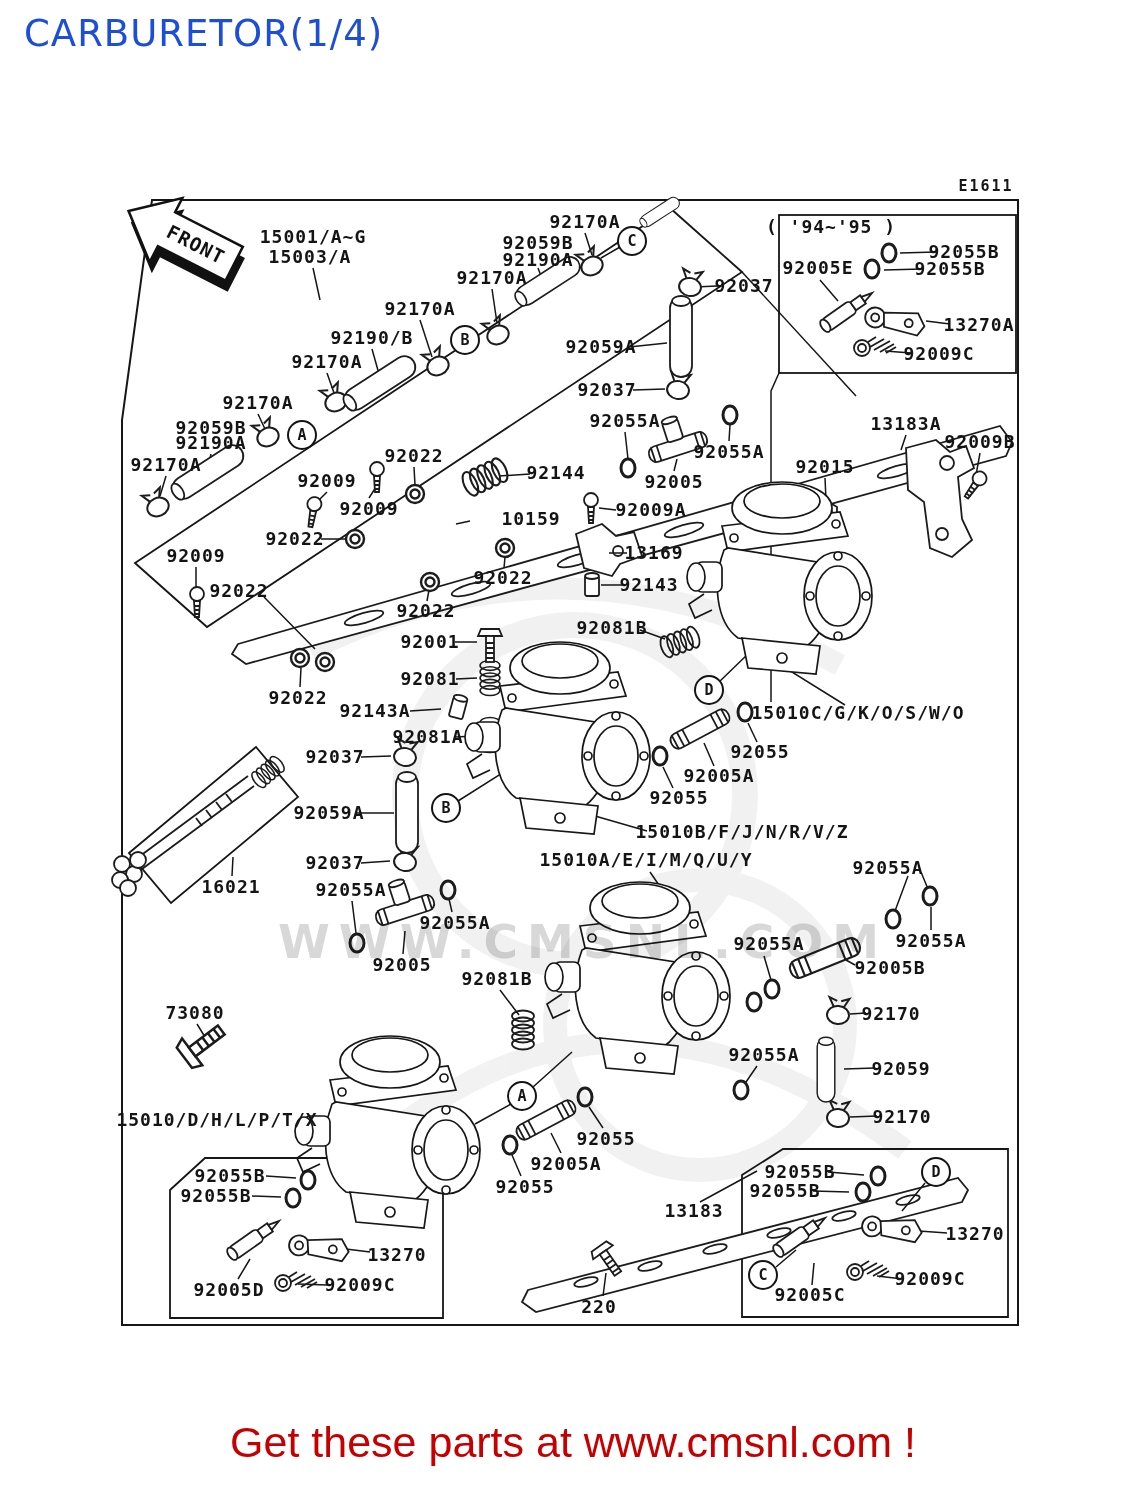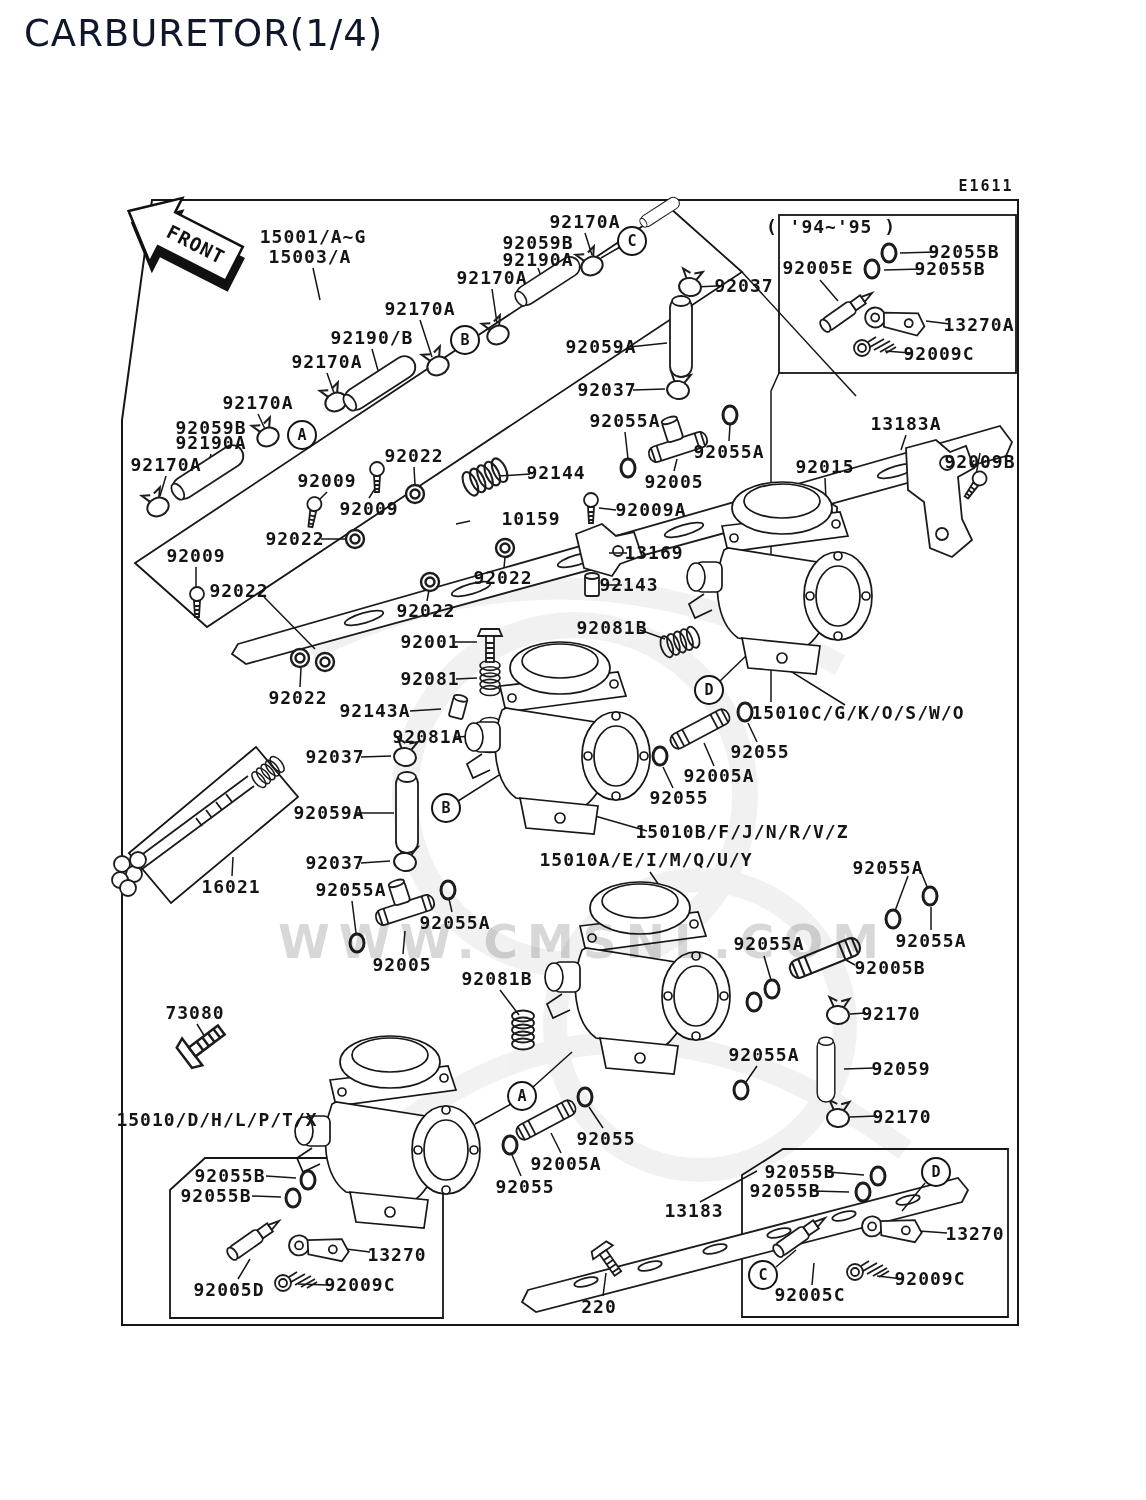--- a/index.html
+++ b/index.html
@@ -1,19 +1,19 @@
 <!DOCTYPE html>
 <html><head>
 <meta charset="utf-8">
 <style>
   html,body{margin:0;padding:0;background:#fff;}
   .stage{position:relative;width:1146px;height:1500px;background:#fff;overflow:hidden;
          font-family:"DejaVu Sans Mono",monospace;}
   .page-title{position:absolute;left:24px;top:12px;font-family:"DejaVu Sans",sans-serif;
-              font-size:37px;color:#0f172a;letter-spacing:1px;}
+              font-size:37px;color:#1d4ed8;letter-spacing:1px;}
   .diagram-code{position:absolute;transform:translate(-50%,-50%);font:700 15px "DejaVu Sans Mono",monospace;
               letter-spacing:2px;color:#161616;}
   .footer-text{position:absolute;left:0;right:0;top:1418px;text-align:center;
               font-family:"Liberation Sans",sans-serif;font-size:43px;color:#c60000;}
   svg.art{position:absolute;left:0;top:0;}
   .lbl{position:absolute;transform:translate(-50%,-50%);white-space:nowrap;z-index:5;
        font:700 18px/1.05 "DejaVu Sans Mono",monospace;letter-spacing:1px;color:#141414;}
   .conn{position:absolute;width:26px;height:26px;border:2.2px solid #141414;border-radius:50%;
         background:#fff;transform:translate(-50%,-50%);display:flex;align-items:center;
         justify-content:center;font:700 15px "DejaVu Sans Mono",monospace;color:#141414;z-index:5;}
@@ -299,36 +299,36 @@
       <div class="lbl" style="left: 372px; top: 338px;">92190/B</div>
       <div class="lbl" style="left: 601px; top: 347px;">92059A</div>
       <div class="lbl" style="left: 939px; top: 354px;">92009C</div>
       <div class="lbl" style="left: 327px; top: 362px;">92170A</div>
       <div class="lbl" style="left: 607px; top: 390px;">92037</div>
       <div class="lbl" style="left: 258px; top: 403px;">92170A</div>
       <div class="lbl" style="left: 625px; top: 421px;">92055A</div>
       <div class="lbl" style="left: 906px; top: 424px;">13183A</div>
       <div class="lbl" style="left: 211px; top: 428px;">92059B</div>
       <div class="lbl" style="left: 211px; top: 443px;">92190A</div>
-      <div class="lbl" style="left: 980px; top: 442px; margin-top: 20px;">92009B</div>
+      <div class="lbl" style="left: 980px; top: 442px;">92009B</div>
       <div class="lbl" style="left: 729px; top: 452px;">92055A</div>
       <div class="lbl" style="left: 414px; top: 456px;">92022</div>
       <div class="lbl" style="left: 166px; top: 465px;">92170A</div>
       <div class="lbl" style="left: 825px; top: 467px;">92015</div>
       <div class="lbl" style="left: 556px; top: 473px;">92144</div>
       <div class="lbl" style="left: 327px; top: 481px;">92009</div>
       <div class="lbl" style="left: 674px; top: 482px;">92005</div>
       <div class="lbl" style="left: 651px; top: 510px;">92009A</div>
       <div class="lbl" style="left: 369px; top: 509px;">92009</div>
       <div class="lbl" style="left: 531px; top: 519px;">10159</div>
       <div class="lbl" style="left: 295px; top: 539px;">92022</div>
       <div class="lbl" style="left: 654px; top: 553px;">13169</div>
       <div class="lbl" style="left: 196px; top: 556px;">92009</div>
       <div class="lbl" style="left: 503px; top: 578px;">92022</div>
-      <div class="lbl" style="left: 629px; top: 585px; text-align: center;">92143</div>
+      <div class="lbl" style="left: 649px; top: 585px; text-align: center;">92143</div>
       <div class="lbl" style="left: 239px; top: 591px;">92022</div>
       <div class="lbl" style="left: 426px; top: 611px;">92022</div>
       <div class="lbl" style="left: 612px; top: 628px;">92081B</div>
       <div class="lbl" style="left: 430px; top: 642px;">92001</div>
       <div class="lbl" style="left: 430px; top: 679px;">92081</div>
       <div class="lbl" style="left: 298px; top: 698px;">92022</div>
       <div class="lbl" style="left: 375px; top: 711px;">92143A</div>
       <div class="lbl" style="left: 858px; top: 713px;">15010C/G/K/O/S/W/O</div>
       <div class="lbl" style="left: 428px; top: 737px;">92081A</div>
       <div class="lbl" style="left: 760px; top: 752px;">92055</div>
@@ -364,20 +364,21 @@
       <div class="lbl" style="left: 694px; top: 1211px;">13183</div>
       <div class="lbl" style="left: 975px; top: 1234px;">13270</div>
       <div class="lbl" style="left: 397px; top: 1255px;">13270</div>
       <div class="lbl" style="left: 229px; top: 1290px;">92005D</div>
       <div class="lbl" style="left: 360px; top: 1285px;">92009C</div>
       <div class="lbl" style="left: 810px; top: 1295px;">92005C</div>
       <div class="lbl" style="left: 930px; top: 1279px;">92009C</div>
       <div class="lbl" style="left: 599px; top: 1307px;">220</div>
     </div>
 
+  <div class="footer-text">Get these parts at www.cmsnl.com !</div>
 <div class="conn" style="left: 632px; top: 241px;">C</div>
     <div class="conn" style="left: 465px; top: 340px;">B</div>
     <div class="conn" style="left: 302px; top: 435px;">A</div>
     <div class="conn" style="left: 709px; top: 690px;">D</div>
     <div class="conn" style="left: 446px; top: 808px;">B</div>
     <div class="conn" style="left: 522px; top: 1096px;">A</div>
     <div class="conn" style="left: 936px; top: 1172px;">D</div>
     <div class="conn" style="left: 763px; top: 1275px;">C</div>
   </div>
 

